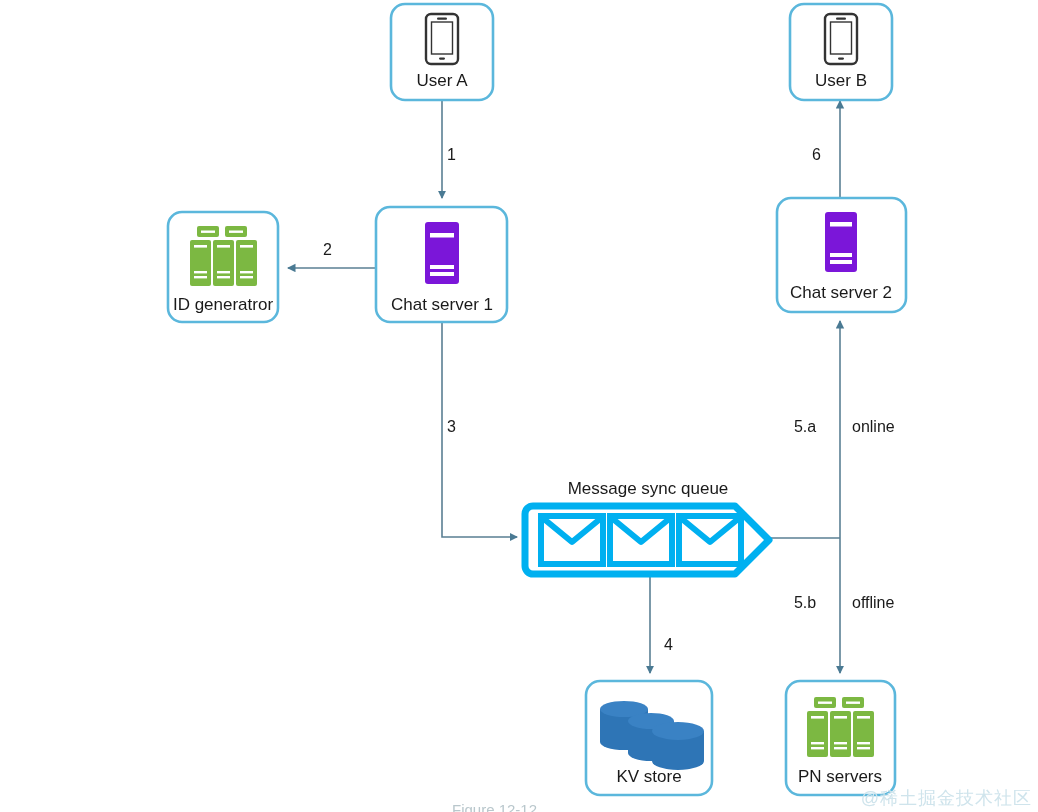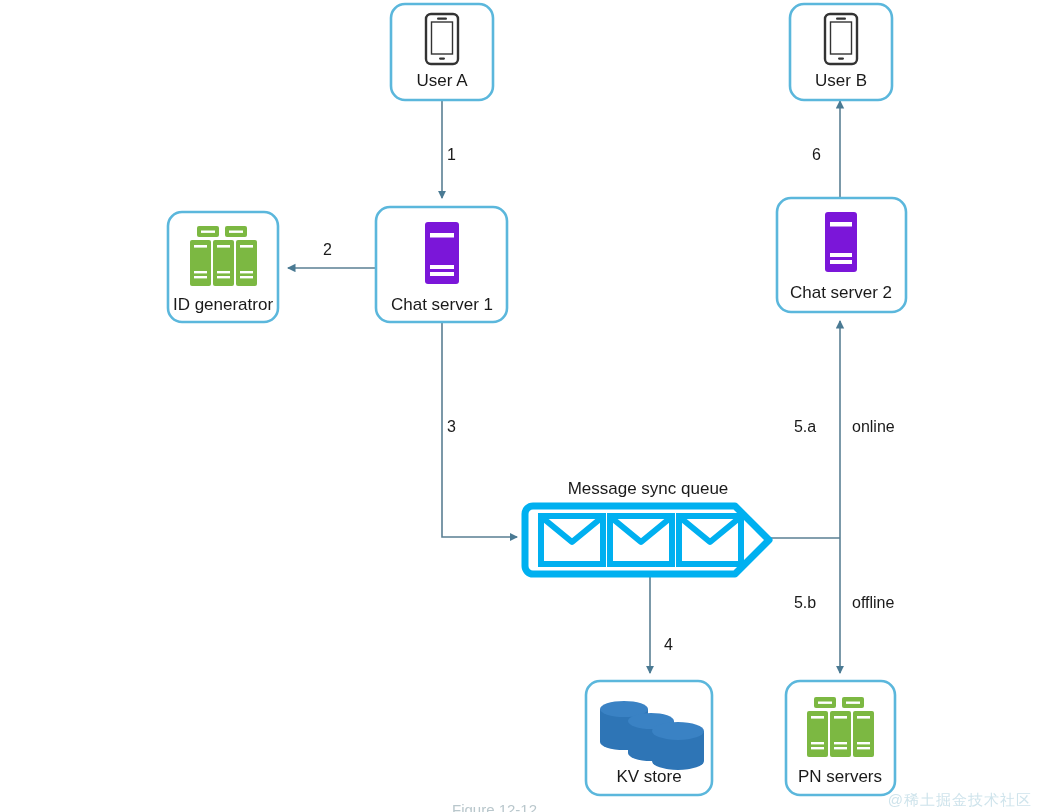--- a/index.html
+++ b/index.html
@@ -39,21 +39,21 @@
   .queue-title {
     font-family: "Liberation Sans", sans-serif;
     font-size: 17px;
     fill: #1a1a1a;
   }
   .watermark {
     position: absolute;
     right: 6px;
     bottom: 2px;
     font-family: "Liberation Sans", sans-serif;
-    font-size: 15px;
+    font-size: 18px;
     color: #cfe4ec;
     letter-spacing: 1px;
     white-space: nowrap;
     user-select: none;
   }
   .caption {
     position: absolute;
     left: 452px;
     bottom: -6px;
     font-family: "Liberation Sans", sans-serif;

